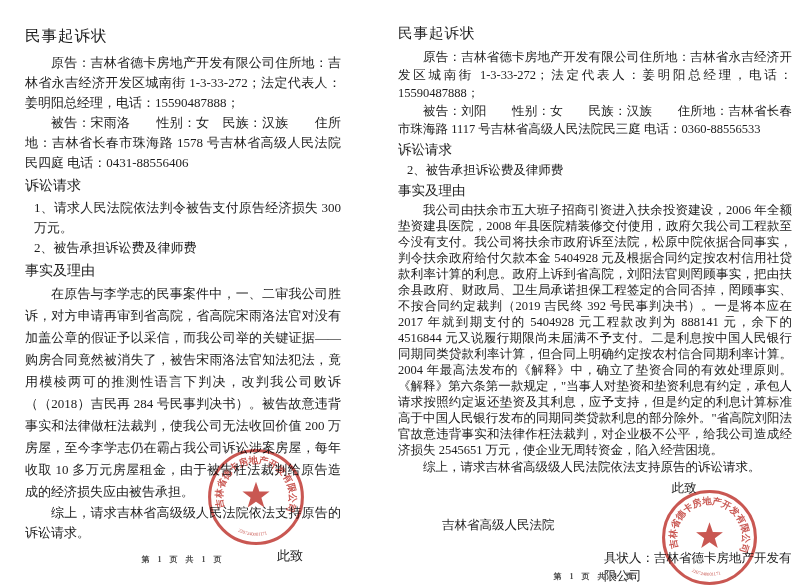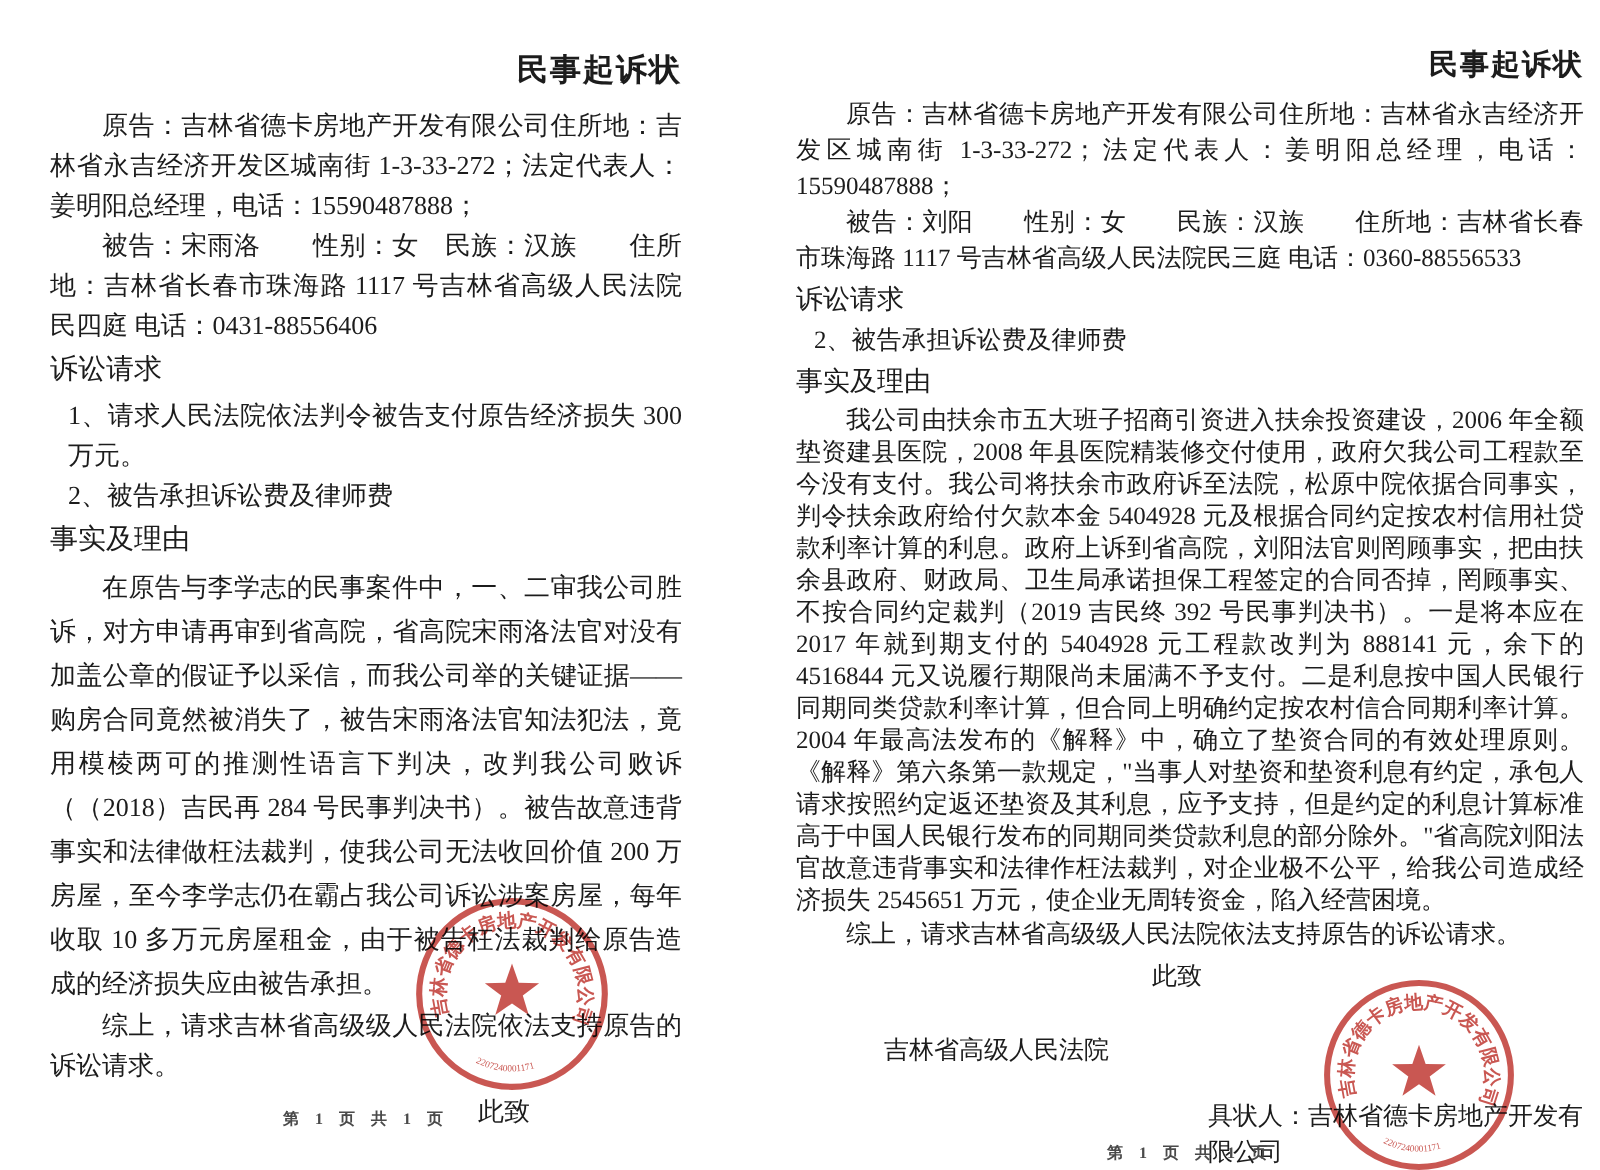--- a/index.html
+++ b/index.html
@@ -10,36 +10,36 @@
     color: #1c1c1c;
     overflow: hidden;
     position: relative;
   }
   .stage { position: relative; width: 800px; height: 585px; background: #ffffff; }
 
   .page { position: absolute; top: 0; }
   .page-left  { left: 25px;  width: 316px; height: 585px; padding-top: 26px; font-size: 13px;   line-height: 20px; }
   .page-right { left: 398px; width: 394px; height: 585px; padding-top: 24px; font-size: 12.5px; line-height: 18px; }
 
-  .doc-title { text-align: right; font-weight: bold; letter-spacing: 1px; }
+  .doc-title { text-align: left; font-weight: normal; letter-spacing: 1px; }
   .page-left  .doc-title { font-size: 15.5px; margin-bottom: 7px; }
   .page-right .doc-title { font-size: 14.5px; margin-bottom: 6px; }
 
   .section-heading { text-align: left; font-weight: normal; }
   .page-left  .section-heading { font-size: 14px;   margin: 3px 0 2px 0; }
   .page-right .section-heading { font-size: 13.5px; margin: 3px 0 2px 0; }
 
   .para { text-align: justify; text-justify: inter-ideograph; }
   .indent { text-indent: 2em; }
   .claim { padding-left: 9px; }
 
   .page-left  .facts { line-height: 22px; }
   .page-right .facts { line-height: 16px; }
 
-  .salute-line { margin-top: 3px; }
+  .salute-line { margin-top: 3px; text-align: center; }
   .page-left  .salute-line { margin-left: 214px; }
   .page-right .salute-line { margin-left: 178px; }
 
   .court-line { margin-top: 19px; }
   .page-left  .court-line { margin-left: 22px; }
   .page-right .court-line { margin-left: 44px; }
 
   .signer-line {}
   .page-right .signer-line { margin-left: 206px; margin-top: 15px; }
 
@@ -60,21 +60,21 @@
   .seal-right { left: 659px; top: 487px; width: 101px; height: 101px; }
 </style>
 </head>
 <body>
 
 <div class="stage">
 
   <section class="page page-left">
     <h1 class="doc-title">民事起诉状</h1>
     <p class="para indent">原告：吉林省德卡房地产开发有限公司住所地：吉林省永吉经济开发区城南街 1-3-33-272；法定代表人：姜明阳总经理，电话：15590487888；</p>
-    <p class="para indent">被告：宋雨洛　　性别：女　民族：汉族　　住所地：吉林省长春市珠海路 1117 号吉林省高级人民法院民四庭 电话：0431-88556406</p>
+    <p class="para indent">被告：宋雨洛　　性别：女　民族：汉族　　住所地：吉林省长春市珠海路 1578 号吉林省高级人民法院民四庭 电话：0431-88556406</p>
     <h2 class="section-heading">诉讼请求</h2>
     <p class="para claim">1、请求人民法院依法判令被告支付原告经济损失 300 万元。</p>
     <p class="para claim">2、被告承担诉讼费及律师费</p>
     <h2 class="section-heading">事实及理由</h2>
     <p class="para indent facts">在原告与李学志的民事案件中，一、二审我公司胜诉，对方申请再审到省高院，省高院宋雨洛法官对没有加盖公章的假证予以采信，而我公司举的关键证据——购房合同竟然被消失了，被告宋雨洛法官知法犯法，竟用模棱两可的推测性语言下判决，改判我公司败诉（（2018）吉民再 284 号民事判决书）。被告故意违背事实和法律做枉法裁判，使我公司无法收回价值 200 万房屋，至今李学志仍在霸占我公司诉讼涉案房屋，每年收取 10 多万元房屋租金，由于被告枉法裁判给原告造成的经济损失应由被告承担。</p>
     <p class="para indent">综上，请求吉林省高级级人民法院依法支持原告的诉讼请求。</p>
     <p class="salute-line">此致</p>
     <p class="court-line">吉林省高级人民法院</p>
 
     <div class="page-footer">第 1 页 共 1 页</div>

